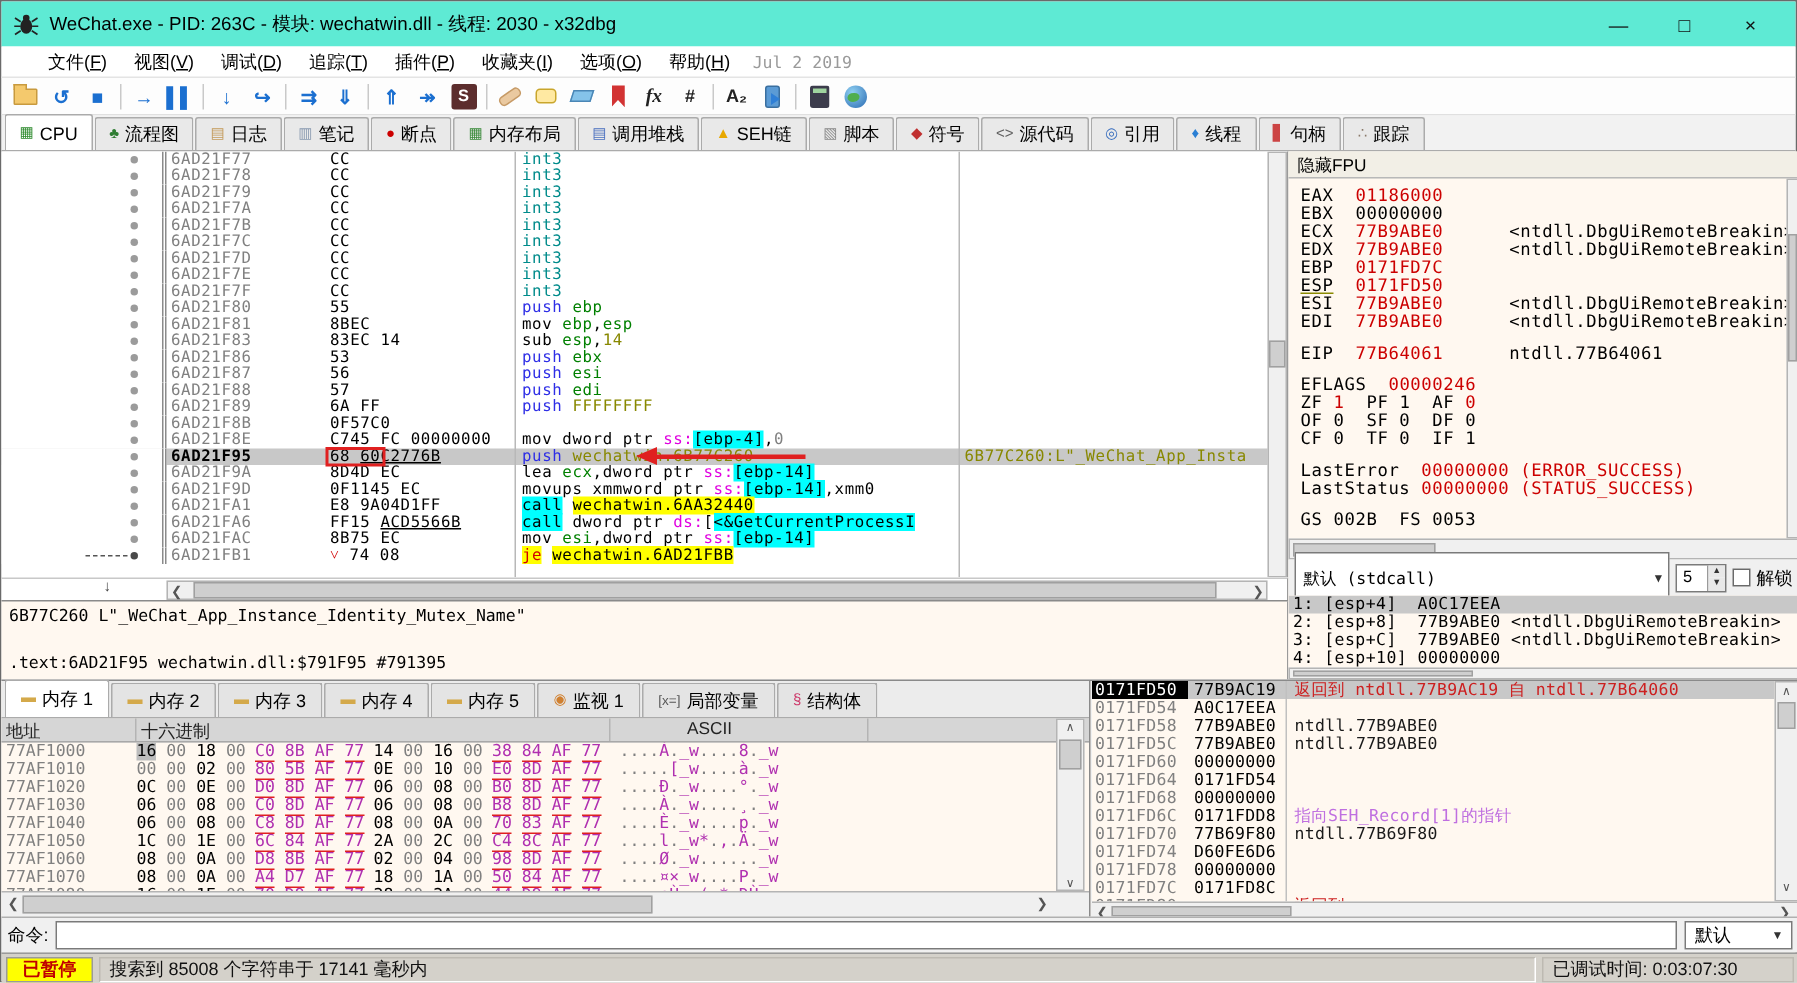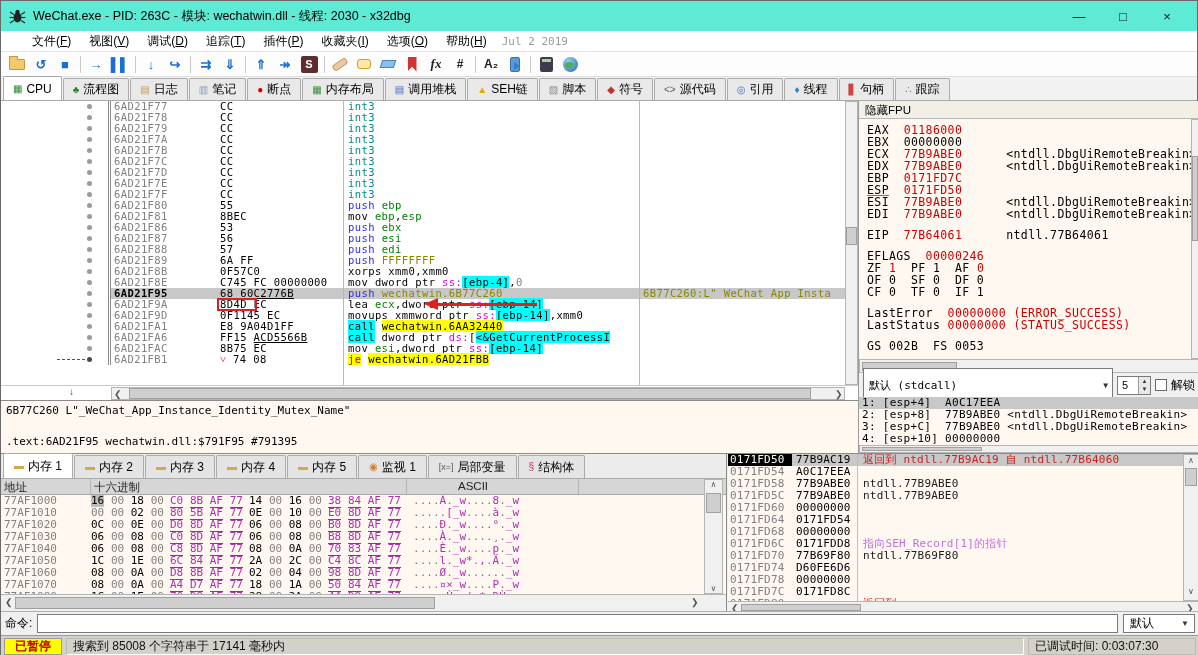--- a/index.html
+++ b/index.html
@@ -351,25 +351,26 @@
           <div class="drow"><div class="c-gut"><div class="dot"></div></div><span class="c-addr">6AD21F78</span><span class="c-bytes"><span>CC</span></span><span class="c-instr"><span class="tk-i">int3</span></span><span class="c-cmt cmt-olive"></span></div>
           <div class="drow"><div class="c-gut"><div class="dot"></div></div><span class="c-addr">6AD21F79</span><span class="c-bytes"><span>CC</span></span><span class="c-instr"><span class="tk-i">int3</span></span><span class="c-cmt cmt-olive"></span></div>
           <div class="drow"><div class="c-gut"><div class="dot"></div></div><span class="c-addr">6AD21F7A</span><span class="c-bytes"><span>CC</span></span><span class="c-instr"><span class="tk-i">int3</span></span><span class="c-cmt cmt-olive"></span></div>
           <div class="drow"><div class="c-gut"><div class="dot"></div></div><span class="c-addr">6AD21F7B</span><span class="c-bytes"><span>CC</span></span><span class="c-instr"><span class="tk-i">int3</span></span><span class="c-cmt cmt-olive"></span></div>
           <div class="drow"><div class="c-gut"><div class="dot"></div></div><span class="c-addr">6AD21F7C</span><span class="c-bytes"><span>CC</span></span><span class="c-instr"><span class="tk-i">int3</span></span><span class="c-cmt cmt-olive"></span></div>
           <div class="drow"><div class="c-gut"><div class="dot"></div></div><span class="c-addr">6AD21F7D</span><span class="c-bytes"><span>CC</span></span><span class="c-instr"><span class="tk-i">int3</span></span><span class="c-cmt cmt-olive"></span></div>
           <div class="drow"><div class="c-gut"><div class="dot"></div></div><span class="c-addr">6AD21F7E</span><span class="c-bytes"><span>CC</span></span><span class="c-instr"><span class="tk-i">int3</span></span><span class="c-cmt cmt-olive"></span></div>
           <div class="drow"><div class="c-gut"><div class="dot"></div></div><span class="c-addr">6AD21F7F</span><span class="c-bytes"><span>CC</span></span><span class="c-instr"><span class="tk-i">int3</span></span><span class="c-cmt cmt-olive"></span></div>
           <div class="drow"><div class="c-gut"><div class="dot"></div></div><span class="c-addr">6AD21F80</span><span class="c-bytes"><span>55</span></span><span class="c-instr"><span class="tk-b">push</span><span class="tk-k"> </span><span class="tk-r">ebp</span></span><span class="c-cmt cmt-olive"></span></div>
           <div class="drow"><div class="c-gut"><div class="dot"></div></div><span class="c-addr">6AD21F81</span><span class="c-bytes"><span>8BEC</span></span><span class="c-instr"><span class="tk-k">mov </span><span class="tk-r">ebp</span><span class="tk-k">,</span><span class="tk-r">esp</span></span><span class="c-cmt cmt-olive"></span></div>
+          <div class="drow"><div class="c-gut"><div class="dot"></div></div><span class="c-addr">6AD21F83</span><span class="c-bytes"><span>83EC 14</span></span><span class="c-instr"><span class="tk-k">sub </span><span class="tk-r">esp</span><span class="tk-k">,</span><span class="tk-n">14</span></span><span class="c-cmt cmt-olive"></span></div>
           <div class="drow"><div class="c-gut"><div class="dot"></div></div><span class="c-addr">6AD21F86</span><span class="c-bytes"><span>53</span></span><span class="c-instr"><span class="tk-b">push</span><span class="tk-k"> </span><span class="tk-r">ebx</span></span><span class="c-cmt cmt-olive"></span></div>
           <div class="drow"><div class="c-gut"><div class="dot"></div></div><span class="c-addr">6AD21F87</span><span class="c-bytes"><span>56</span></span><span class="c-instr"><span class="tk-b">push</span><span class="tk-k"> </span><span class="tk-r">esi</span></span><span class="c-cmt cmt-olive"></span></div>
           <div class="drow"><div class="c-gut"><div class="dot"></div></div><span class="c-addr">6AD21F88</span><span class="c-bytes"><span>57</span></span><span class="c-instr"><span class="tk-b">push</span><span class="tk-k"> </span><span class="tk-r">edi</span></span><span class="c-cmt cmt-olive"></span></div>
           <div class="drow"><div class="c-gut"><div class="dot"></div></div><span class="c-addr">6AD21F89</span><span class="c-bytes"><span>6A FF</span></span><span class="c-instr"><span class="tk-b">push</span><span class="tk-k"> </span><span class="tk-n">FFFFFFFF</span></span><span class="c-cmt cmt-olive"></span></div>
-          <div class="drow"><div class="c-gut"><div class="dot"></div></div><span class="c-addr">6AD21F8B</span><span class="c-bytes"><span>0F57C0</span></span><span class="c-instr"><span class="tk-k">xorps xmm0,xmm0</span></span><span class="c-cmt cmt-olive"></span></div>
+          <div class="drow"><div class="c-gut"><div class="dot"></div></div><span class="c-addr">6AD21F8B</span><span class="c-bytes"><span>0F57C0</span></span><span class="c-cmt cmt-olive"></span></div>
           <div class="drow"><div class="c-gut"><div class="dot"></div></div><span class="c-addr">6AD21F8E</span><span class="c-bytes"><span>C745 FC 00000000</span></span><span class="c-instr"><span class="tk-k">mov dword ptr </span><span class="tk-s">ss:</span><span class="tk-m">[ebp-4]</span><span class="tk-k">,</span><span class="tk-g">0</span></span><span class="c-cmt cmt-olive"></span></div>
           <div class="drow sel"><div class="c-gut"><div class="dot"></div></div><span class="c-addr">6AD21F95</span><span class="c-bytes"><span>68 </span><span class="tk-u">60C2776B</span></span><span class="c-instr"><span class="tk-b">push</span><span class="tk-k"> </span><span class="tk-n">wechatwin.6B77C260</span></span><span class="c-cmt cmt-olive">6B77C260:L"_WeChat_App_Insta</span></div>
           <div class="drow"><div class="c-gut"><div class="dot"></div></div><span class="c-addr">6AD21F9A</span><span class="c-bytes"><span>8D4D EC</span></span><span class="c-instr"><span class="tk-k">lea </span><span class="tk-r">ecx</span><span class="tk-k">,dword ptr </span><span class="tk-s">ss:</span><span class="tk-m">[ebp-14]</span></span><span class="c-cmt cmt-olive"></span></div>
           <div class="drow"><div class="c-gut"><div class="dot"></div></div><span class="c-addr">6AD21F9D</span><span class="c-bytes"><span>0F1145 EC</span></span><span class="c-instr"><span class="tk-k">movups xmmword ptr </span><span class="tk-s">ss:</span><span class="tk-m">[ebp-14]</span><span class="tk-k">,xmm0</span></span><span class="c-cmt cmt-olive"></span></div>
           <div class="drow"><div class="c-gut"><div class="dot"></div></div><span class="c-addr">6AD21FA1</span><span class="c-bytes"><span>E8 9A04D1FF</span></span><span class="c-instr"><span class="tk-cb">call</span><span class="tk-k"> </span><span class="tk-yb">wechatwin.6AA32440</span></span><span class="c-cmt cmt-olive"></span></div>
           <div class="drow"><div class="c-gut"><div class="dot"></div></div><span class="c-addr">6AD21FA6</span><span class="c-bytes"><span>FF15 </span><span class="tk-u">ACD5566B</span></span><span class="c-instr"><span class="tk-cb">call</span><span class="tk-k"> dword ptr </span><span class="tk-s">ds:</span><span class="tk-k">[</span><span class="tk-m">&lt;&amp;GetCurrentProcessI</span></span><span class="c-cmt cmt-olive"></span></div>
           <div class="drow"><div class="c-gut"><div class="dot"></div></div><span class="c-addr">6AD21FAC</span><span class="c-bytes"><span>8B75 EC</span></span><span class="c-instr"><span class="tk-k">mov </span><span class="tk-r">esi</span><span class="tk-k">,dword ptr </span><span class="tk-s">ss:</span><span class="tk-m">[ebp-14]</span></span><span class="c-cmt cmt-olive"></span></div>
           <div class="drow"><div class="c-gut"><div class="jdash"></div><div class="dot dark"></div></div><span class="c-addr">6AD21FB1</span><span class="c-bytes"><span class="tk-red">˅ </span><span>74 08</span></span><span class="c-instr"><span class="tk-yr">je</span><span class="tk-k"> </span><span class="tk-yb">wechatwin.6AD21FBB</span></span><span class="c-cmt cmt-olive"></span></div>
         </div>
       <div class="vline" style="left:342px;top:0;height:284px;"></div>

